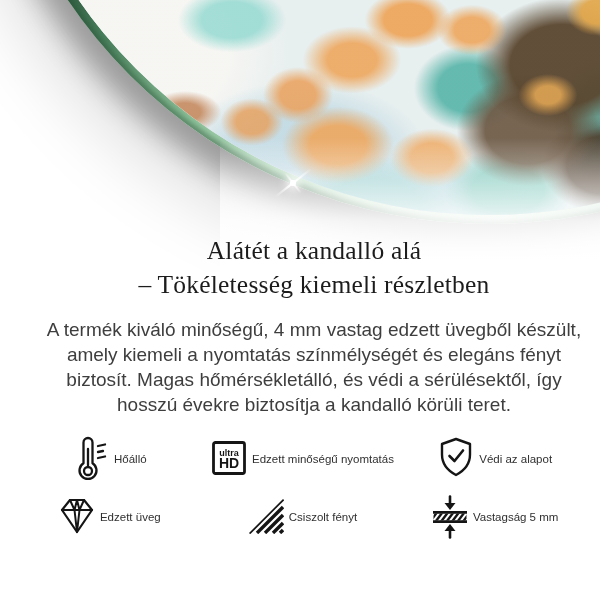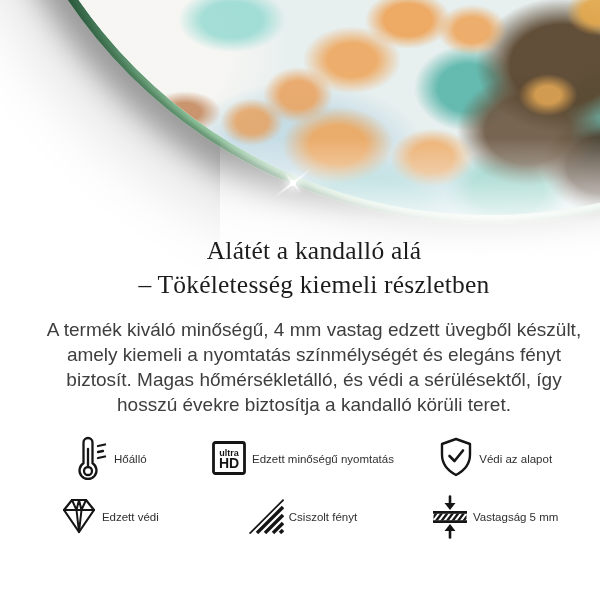--- a/index.html
+++ b/index.html
@@ -141,21 +141,21 @@
         <div class="feature-label">Védi az alapot</div>
       </div>
 
       <div class="feature">
         <div class="icon-box">
           <svg width="46" height="46" viewBox="0 0 46 46">
             <path class="stroke" style="stroke-width:2.2" d="M8 17 L16 7 H30 L38 17 L23 39 Z"></path>
             <path class="stroke" style="stroke-width:2.0" d="M8 17 H38 M16 7 L20.5 17 L23 7 L25.5 17 L30 7 M20.5 17 L23 39 L25.5 17"></path>
           </svg>
         </div>
-        <div class="feature-label">Edzett védi</div>
+        <div class="feature-label">Edzett üveg</div>
       </div>
 
       <div class="feature">
         <div class="icon-box">
           <svg width="46" height="46" viewBox="0 0 46 46">
             <defs>
                 <clipPath id="tri">
                   <polygon points="5,41 41,5 41,41"></polygon>
                 </clipPath>
               </defs>

